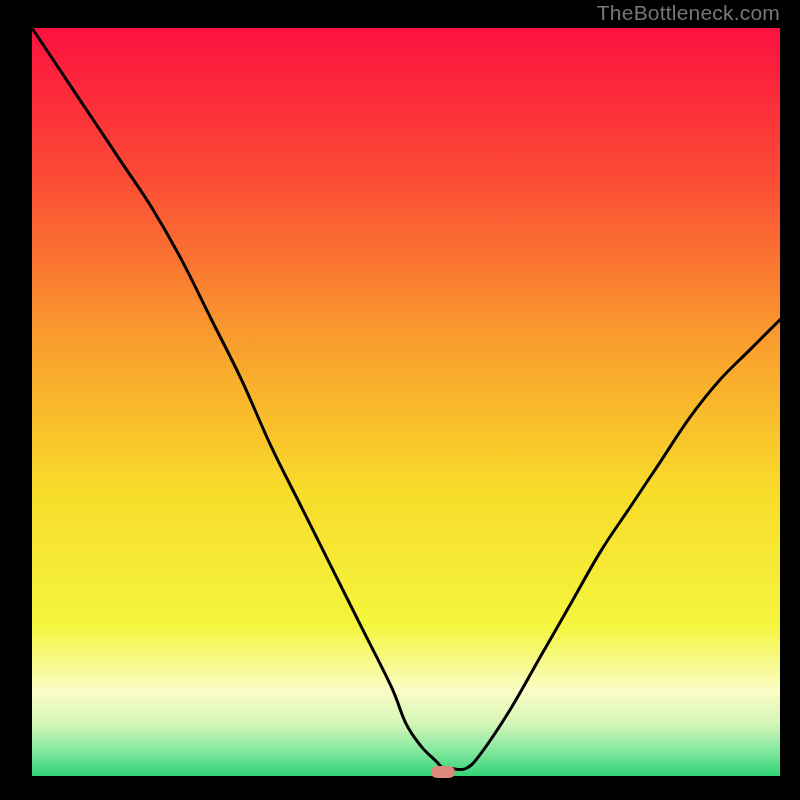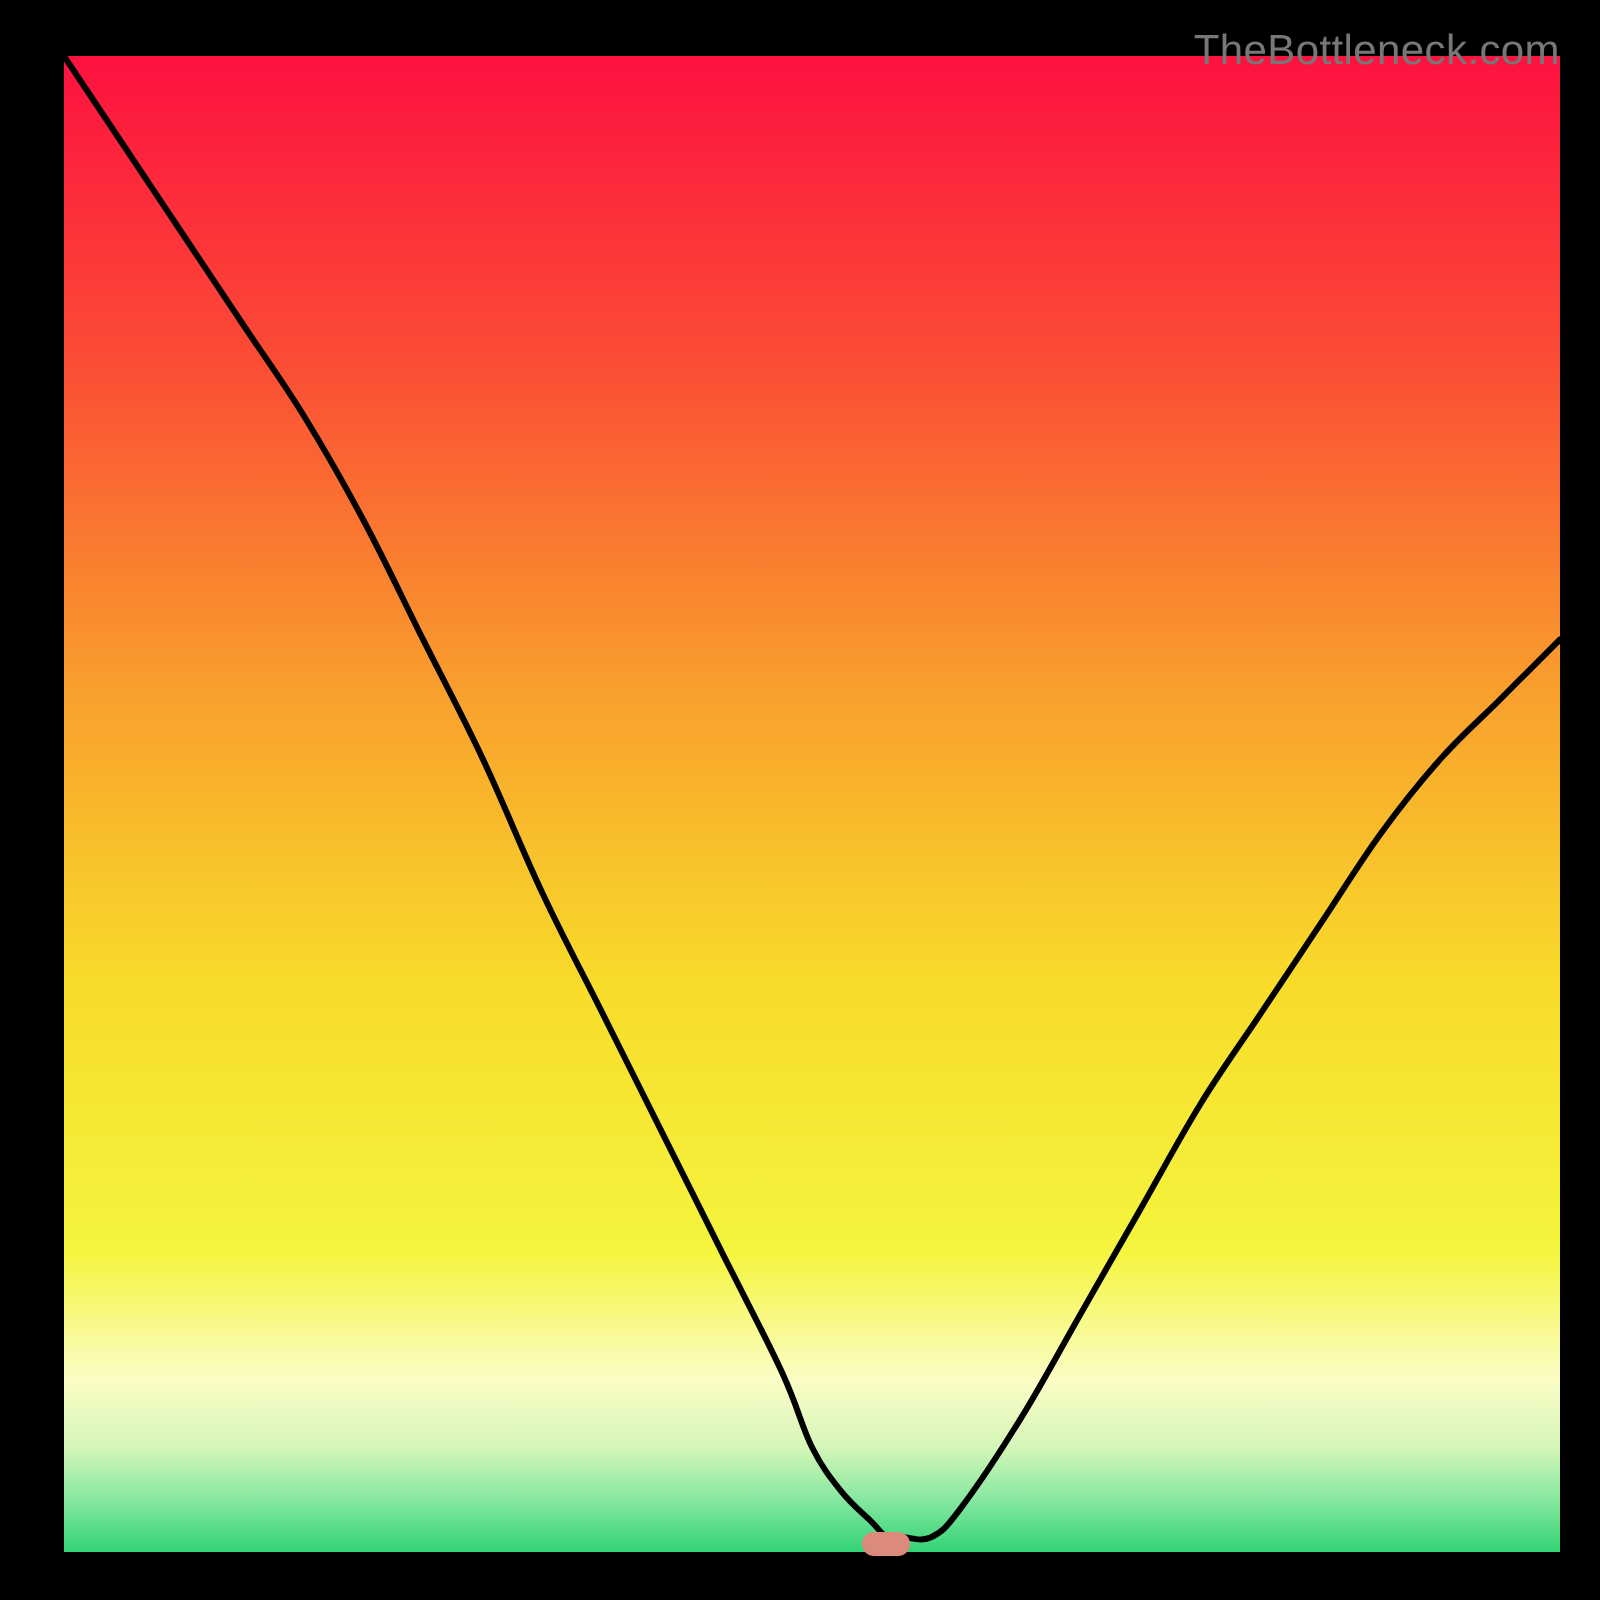--- a/index.html
+++ b/index.html
@@ -11,21 +11,21 @@
     overflow: hidden;
   }
   .frame {
     position: relative;
     width: 800px;
     height: 800px;
     background: #000;
   }
   .watermark {
     position: absolute;
-    top: 14px;
+    top: 1px;
     right: 20px;
     font-family: Arial, Helvetica, sans-serif;
     font-size: 21px;
     color: #777;
     letter-spacing: 0.2px;
     z-index: 10;
   }
   .plot {
     position: absolute;
     left: 32px;

